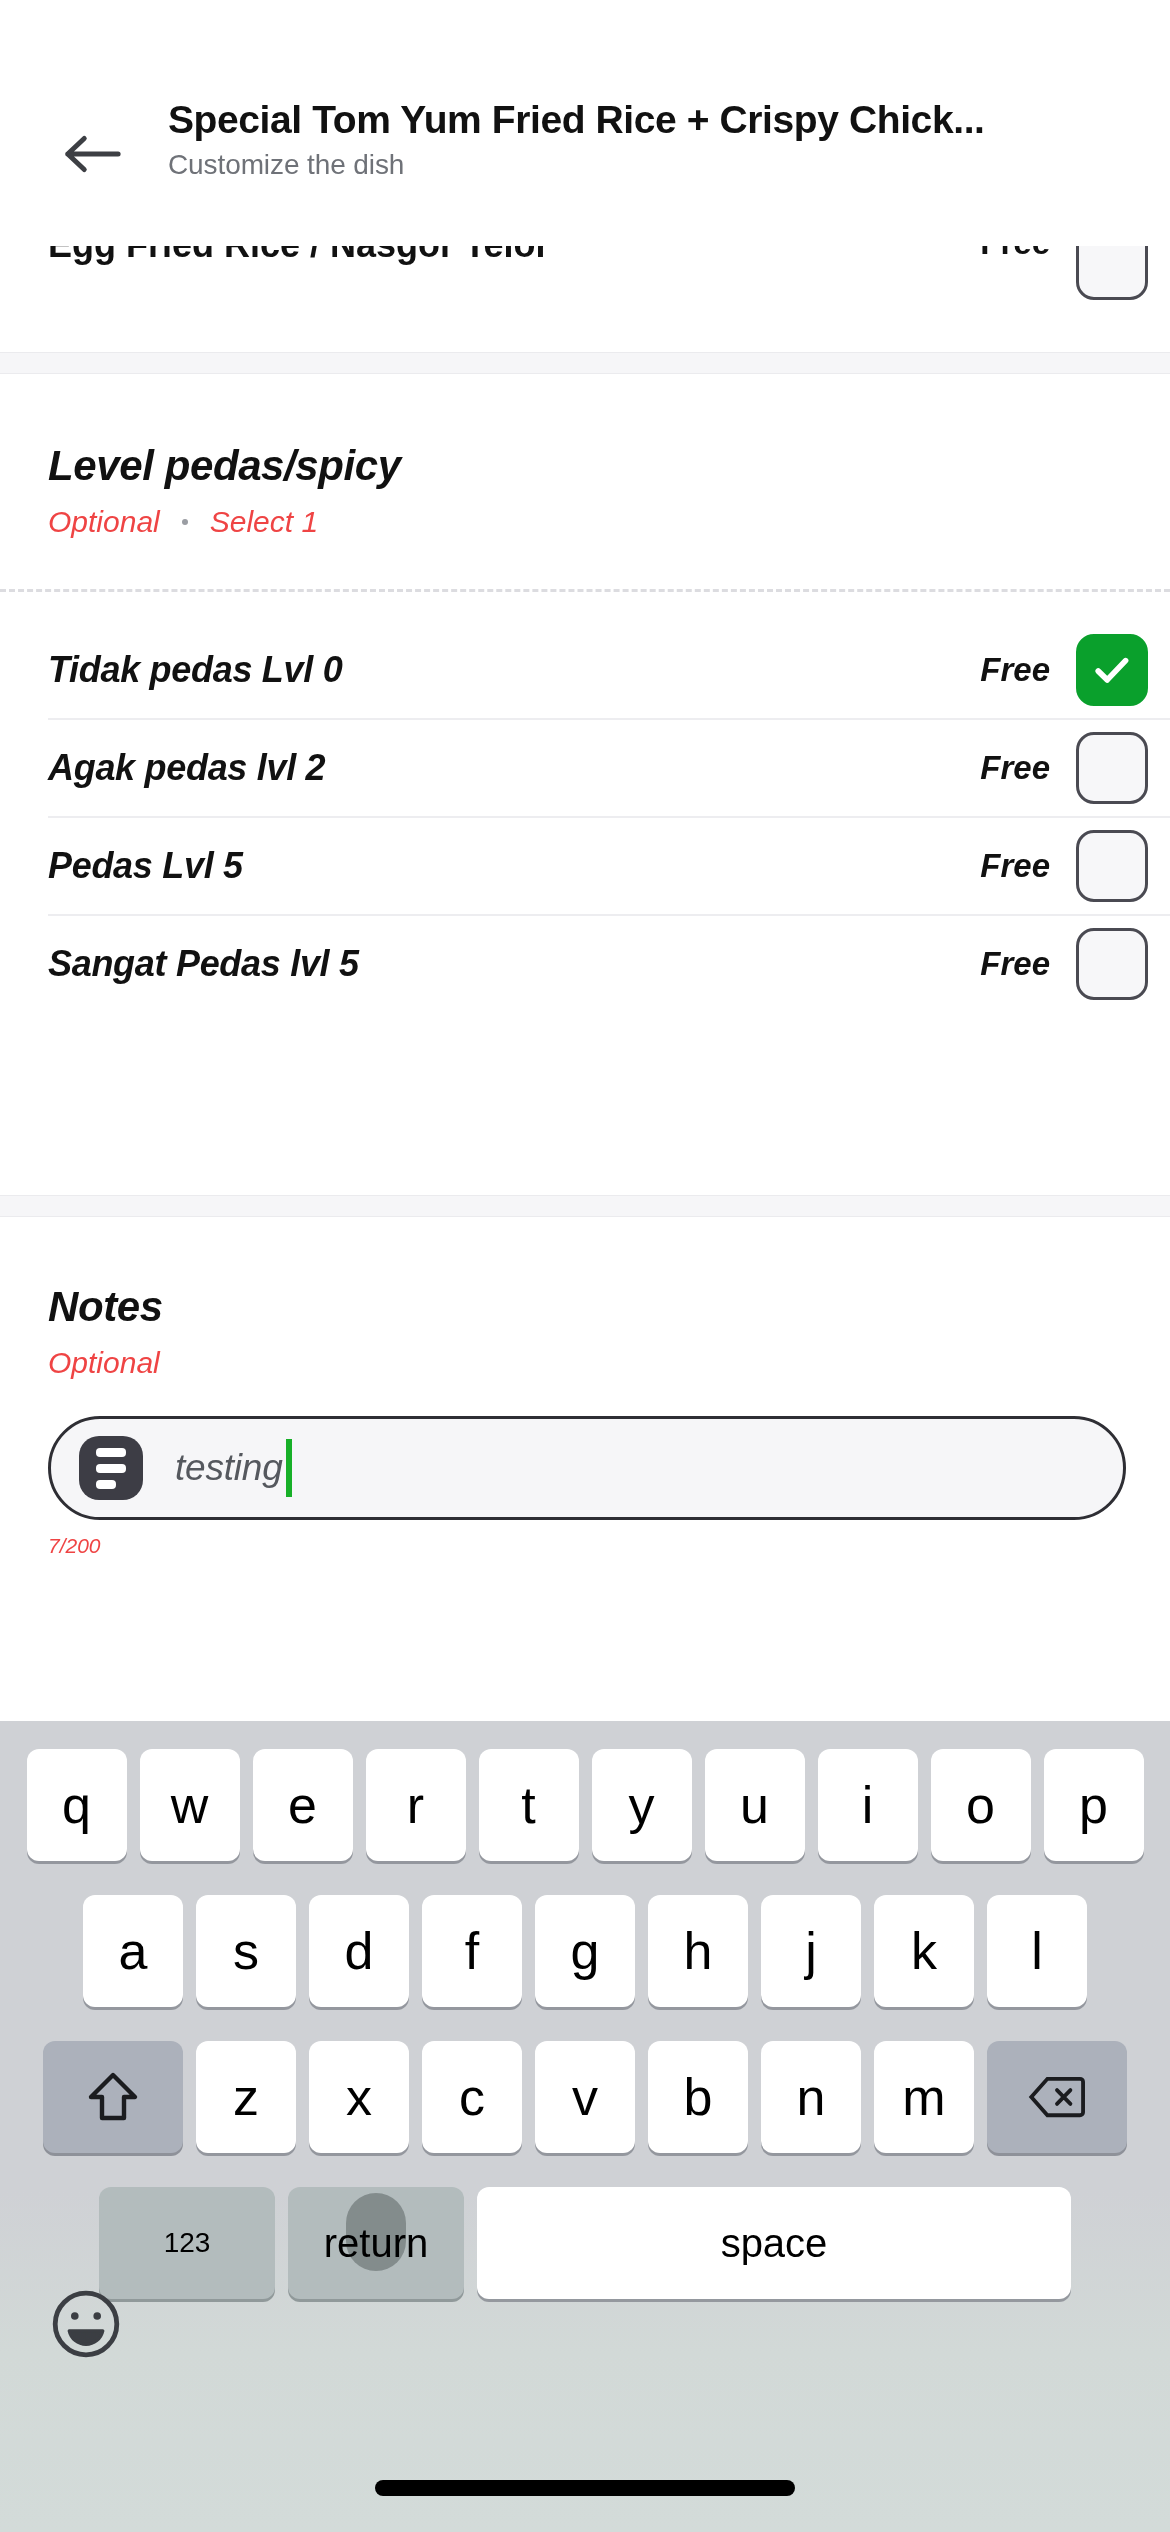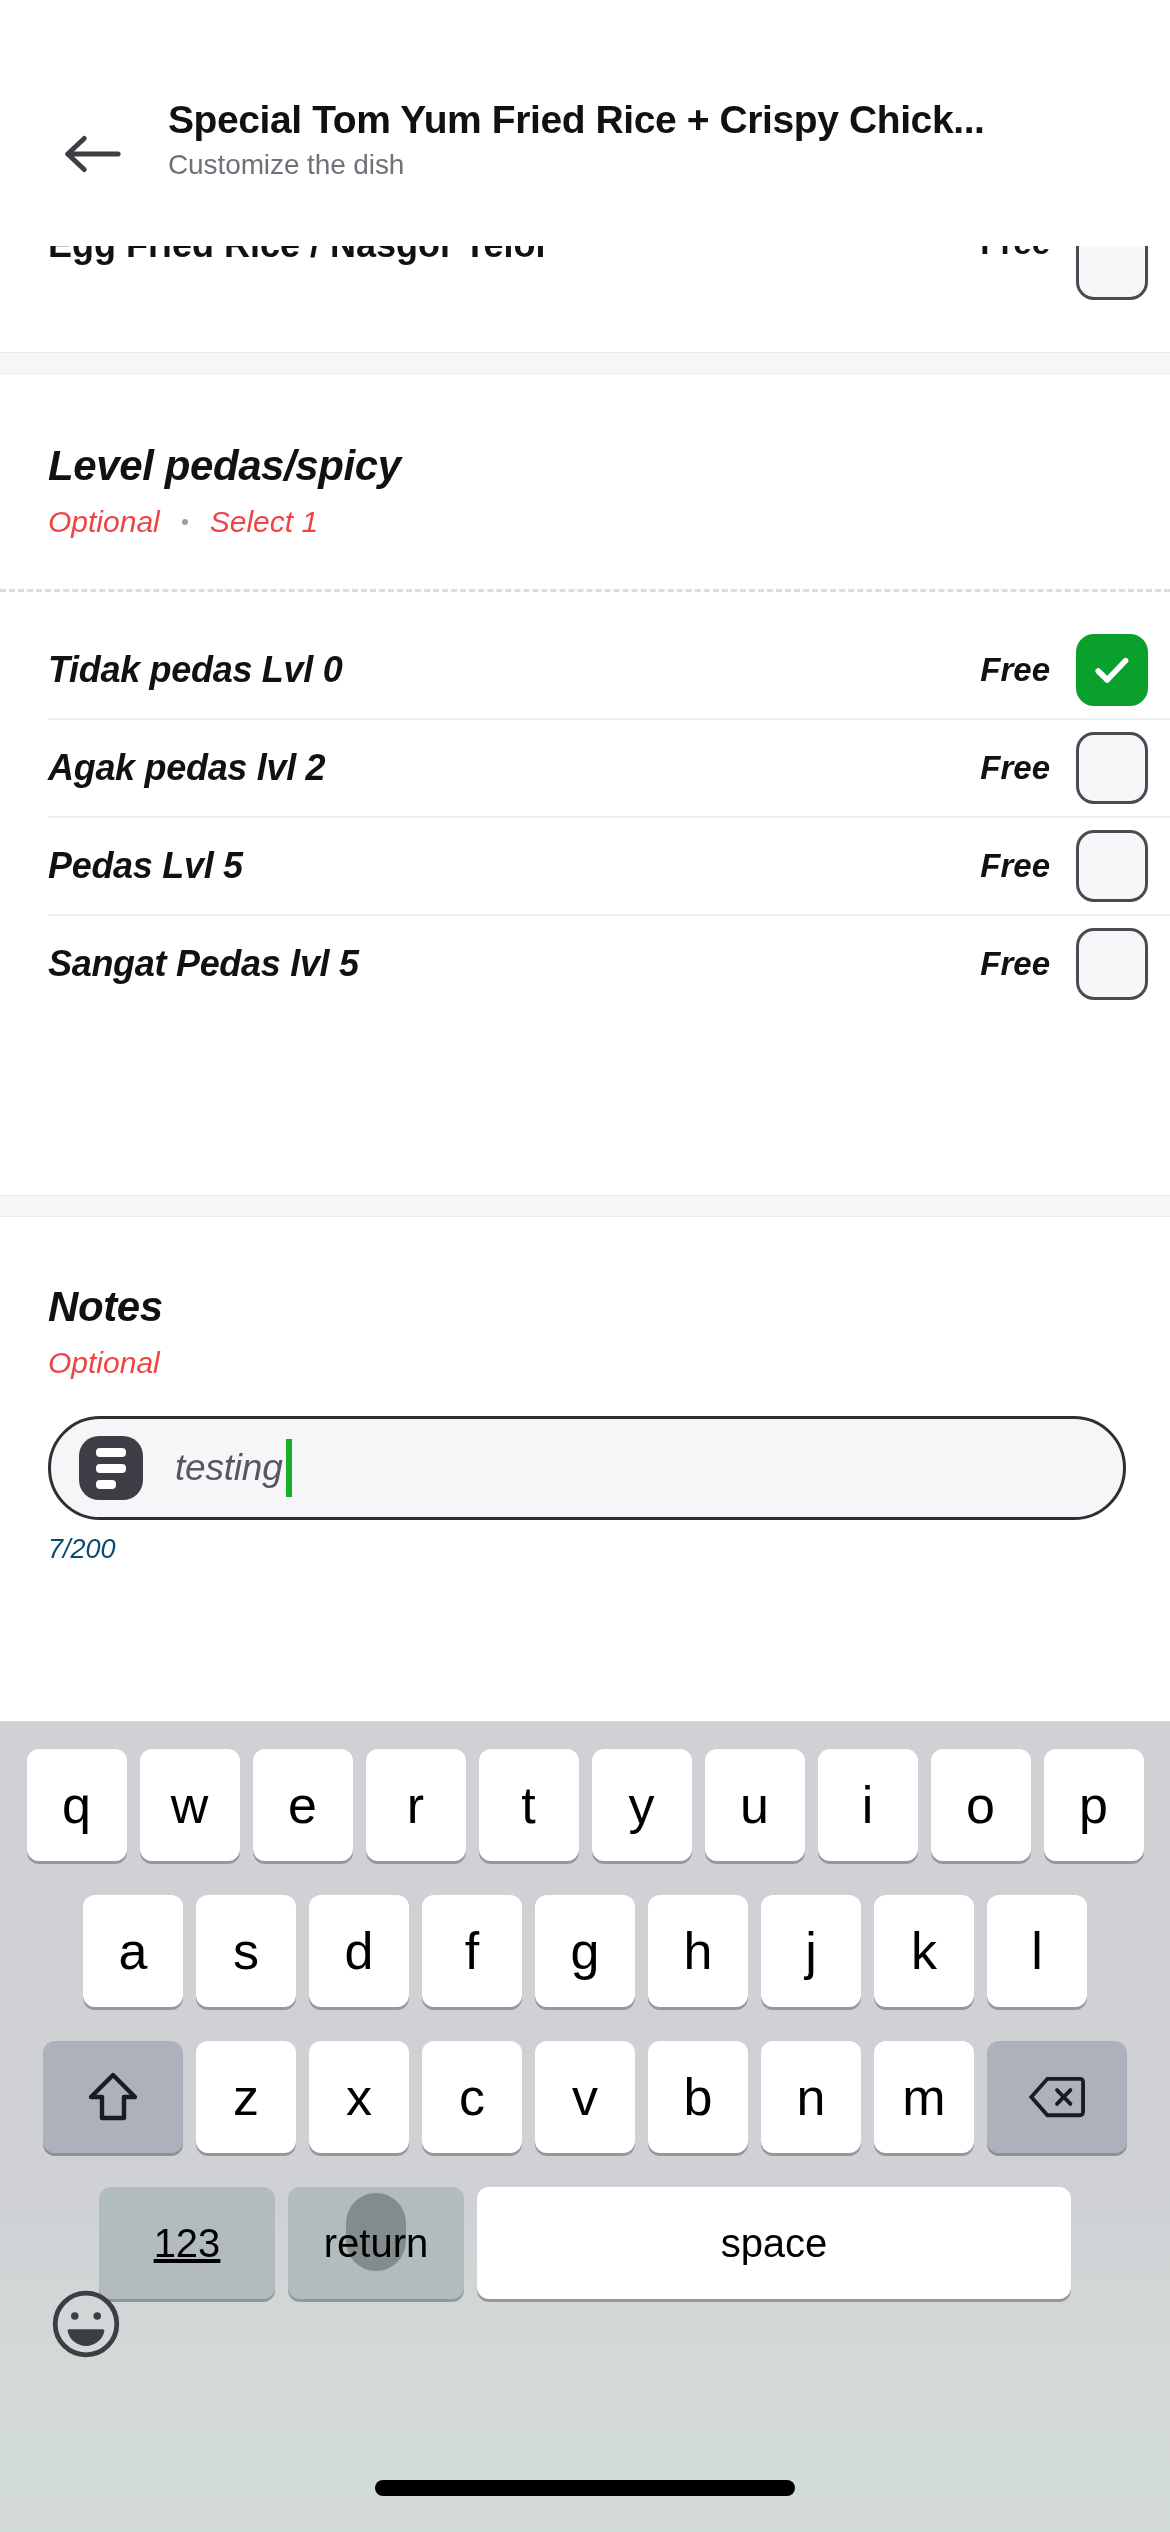--- a/index.html
+++ b/index.html
@@ -108,21 +108,21 @@
   }
   .note-icon i { display:block; height:9px; background:#fff; border-radius:4px; }
   .note-icon i:nth-child(1){ width:30px; }
   .note-icon i:nth-child(2){ width:30px; }
   .note-icon i:nth-child(3){ width:20px; margin-right:10px; }
   .note-val {
     margin-left:32px; font-size:37px; color:#55585e; letter-spacing:-0.2px;
     display:flex; align-items:center;
   }
   .caret { width:6px; height:58px; background:#17b028; margin-left:3px; }
-  .counter { margin:14px 0 0 48px; font-size:27px; color:#0c4a6e; }
+  .counter { margin:14px 0 0 48px; font-size:21px; color:#ef4444; }
 
   
   .keyboard {
     position:absolute; left:0; bottom:0; width:1170px; height:811px;
     background:linear-gradient(180deg,#cfd1d5 0%, #cfd1d5 58%, #d2d9d7 78%, #d3dbd9 100%);
     z-index:40;
   }
   .kbrow { display:flex; justify-content:center; align-items:center; }
   .key {
     background:#fff; border-radius:12px; color:#000;
@@ -135,22 +135,22 @@
   .row1 .key { width:100px; height:112px; }
   .row2 { position:absolute; top:174px; left:47px; right:47px; gap:13px; }
   .row2 .key { width:100px; height:112px; }
   .row3 { position:absolute; top:320px; left:6px; right:6px; gap:13px; }
   .row3 .key { width:100px; height:112px; }
   .key.mod {
     width:140px; height:112px; background:#acb1bb;
     box-shadow:0 3px 0 rgba(130,134,142,0.85);
   }
   .row4 { position:absolute; top:466px; left:6px; right:6px; gap:13px; }
-  .key.num { width:176px; height:112px; background:#b3bcbd; font-size:40px;
-    box-shadow:0 3px 0 rgba(133,142,143,0.85);text-decoration:underline; }
+  .key.num { width:176px; height:112px; background:#b3bcbd; font-size:28px;
+    box-shadow:0 3px 0 rgba(133,142,143,0.85); }
   .key.space { width:594px; height:112px; font-size:40px; }
   .key.ret { width:176px; height:112px; background:#b3bcbd; font-size:40px;
     box-shadow:0 3px 0 rgba(133,142,143,0.85); position:relative; overflow:hidden; }
   .ret-touch {
     position:absolute; left:50%; top:6px; transform:translateX(-50%);
     width:60px; height:78px; border-radius:30px; background:rgba(80,88,88,0.48);
   }
   .emoji-btn { position:absolute; left:50px; bottom:172px; width:72px; height:72px; cursor:pointer; }
   .home-ind {
     position:absolute; left:50%; transform:translateX(-50%); bottom:36px;

